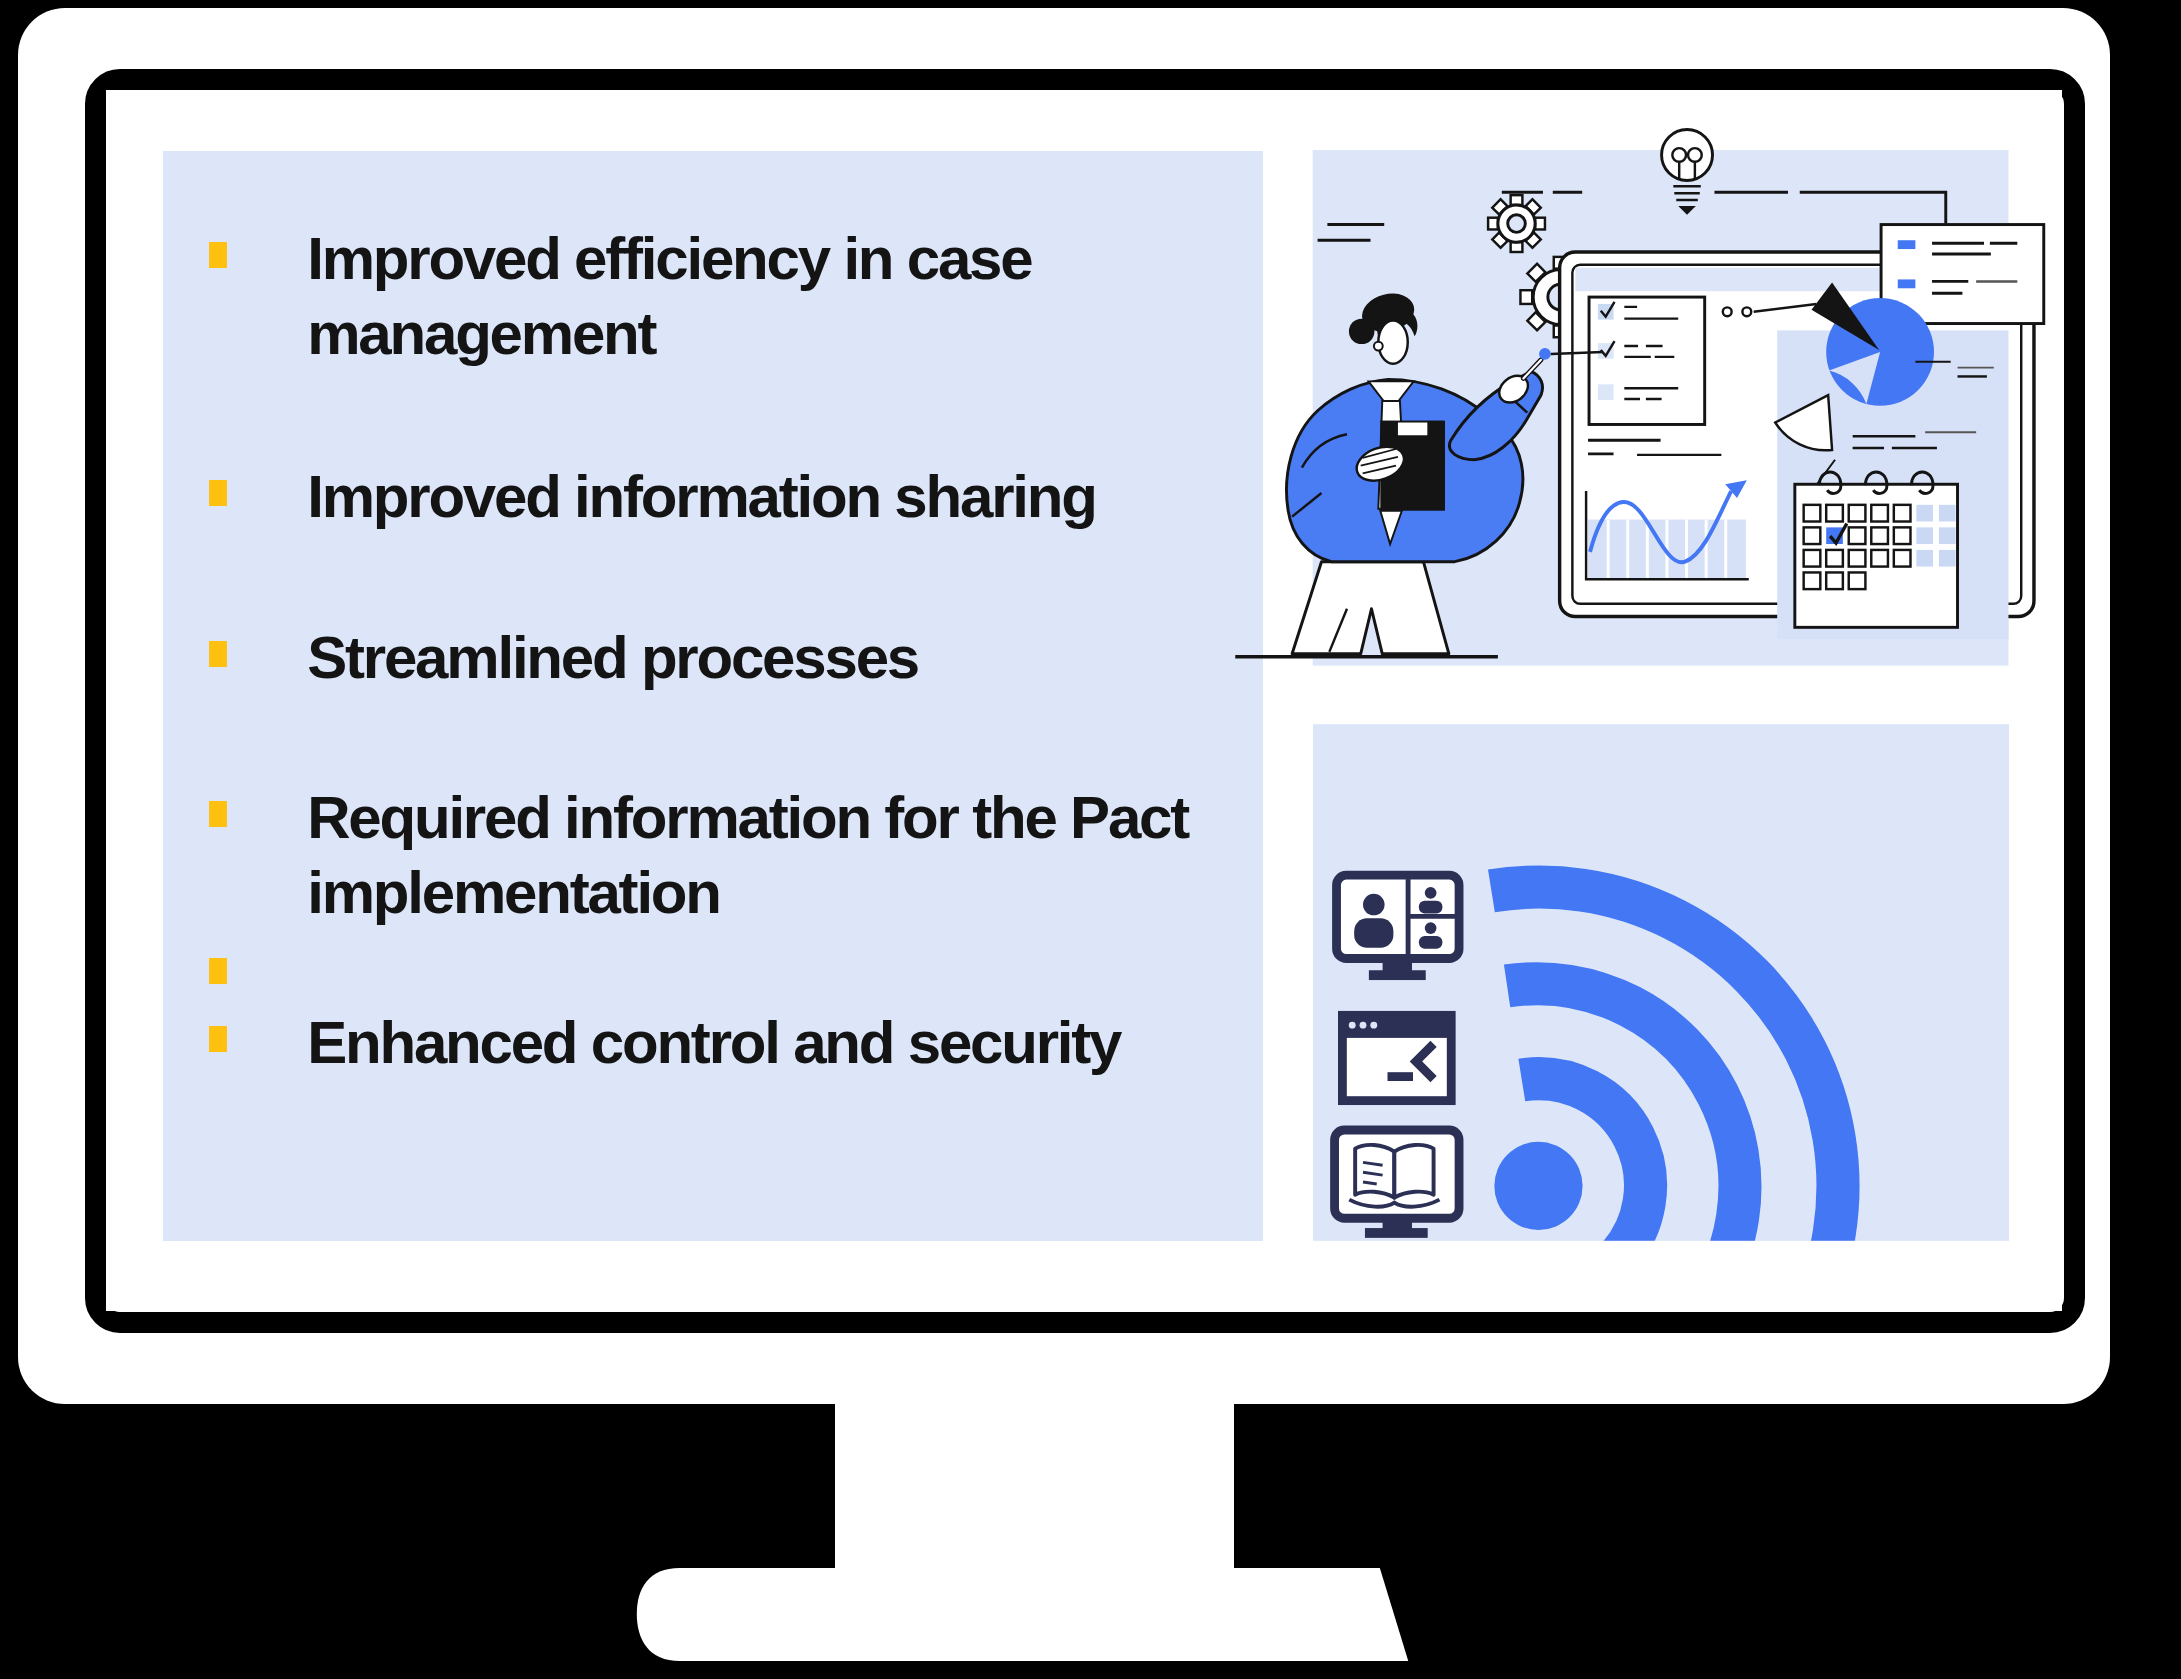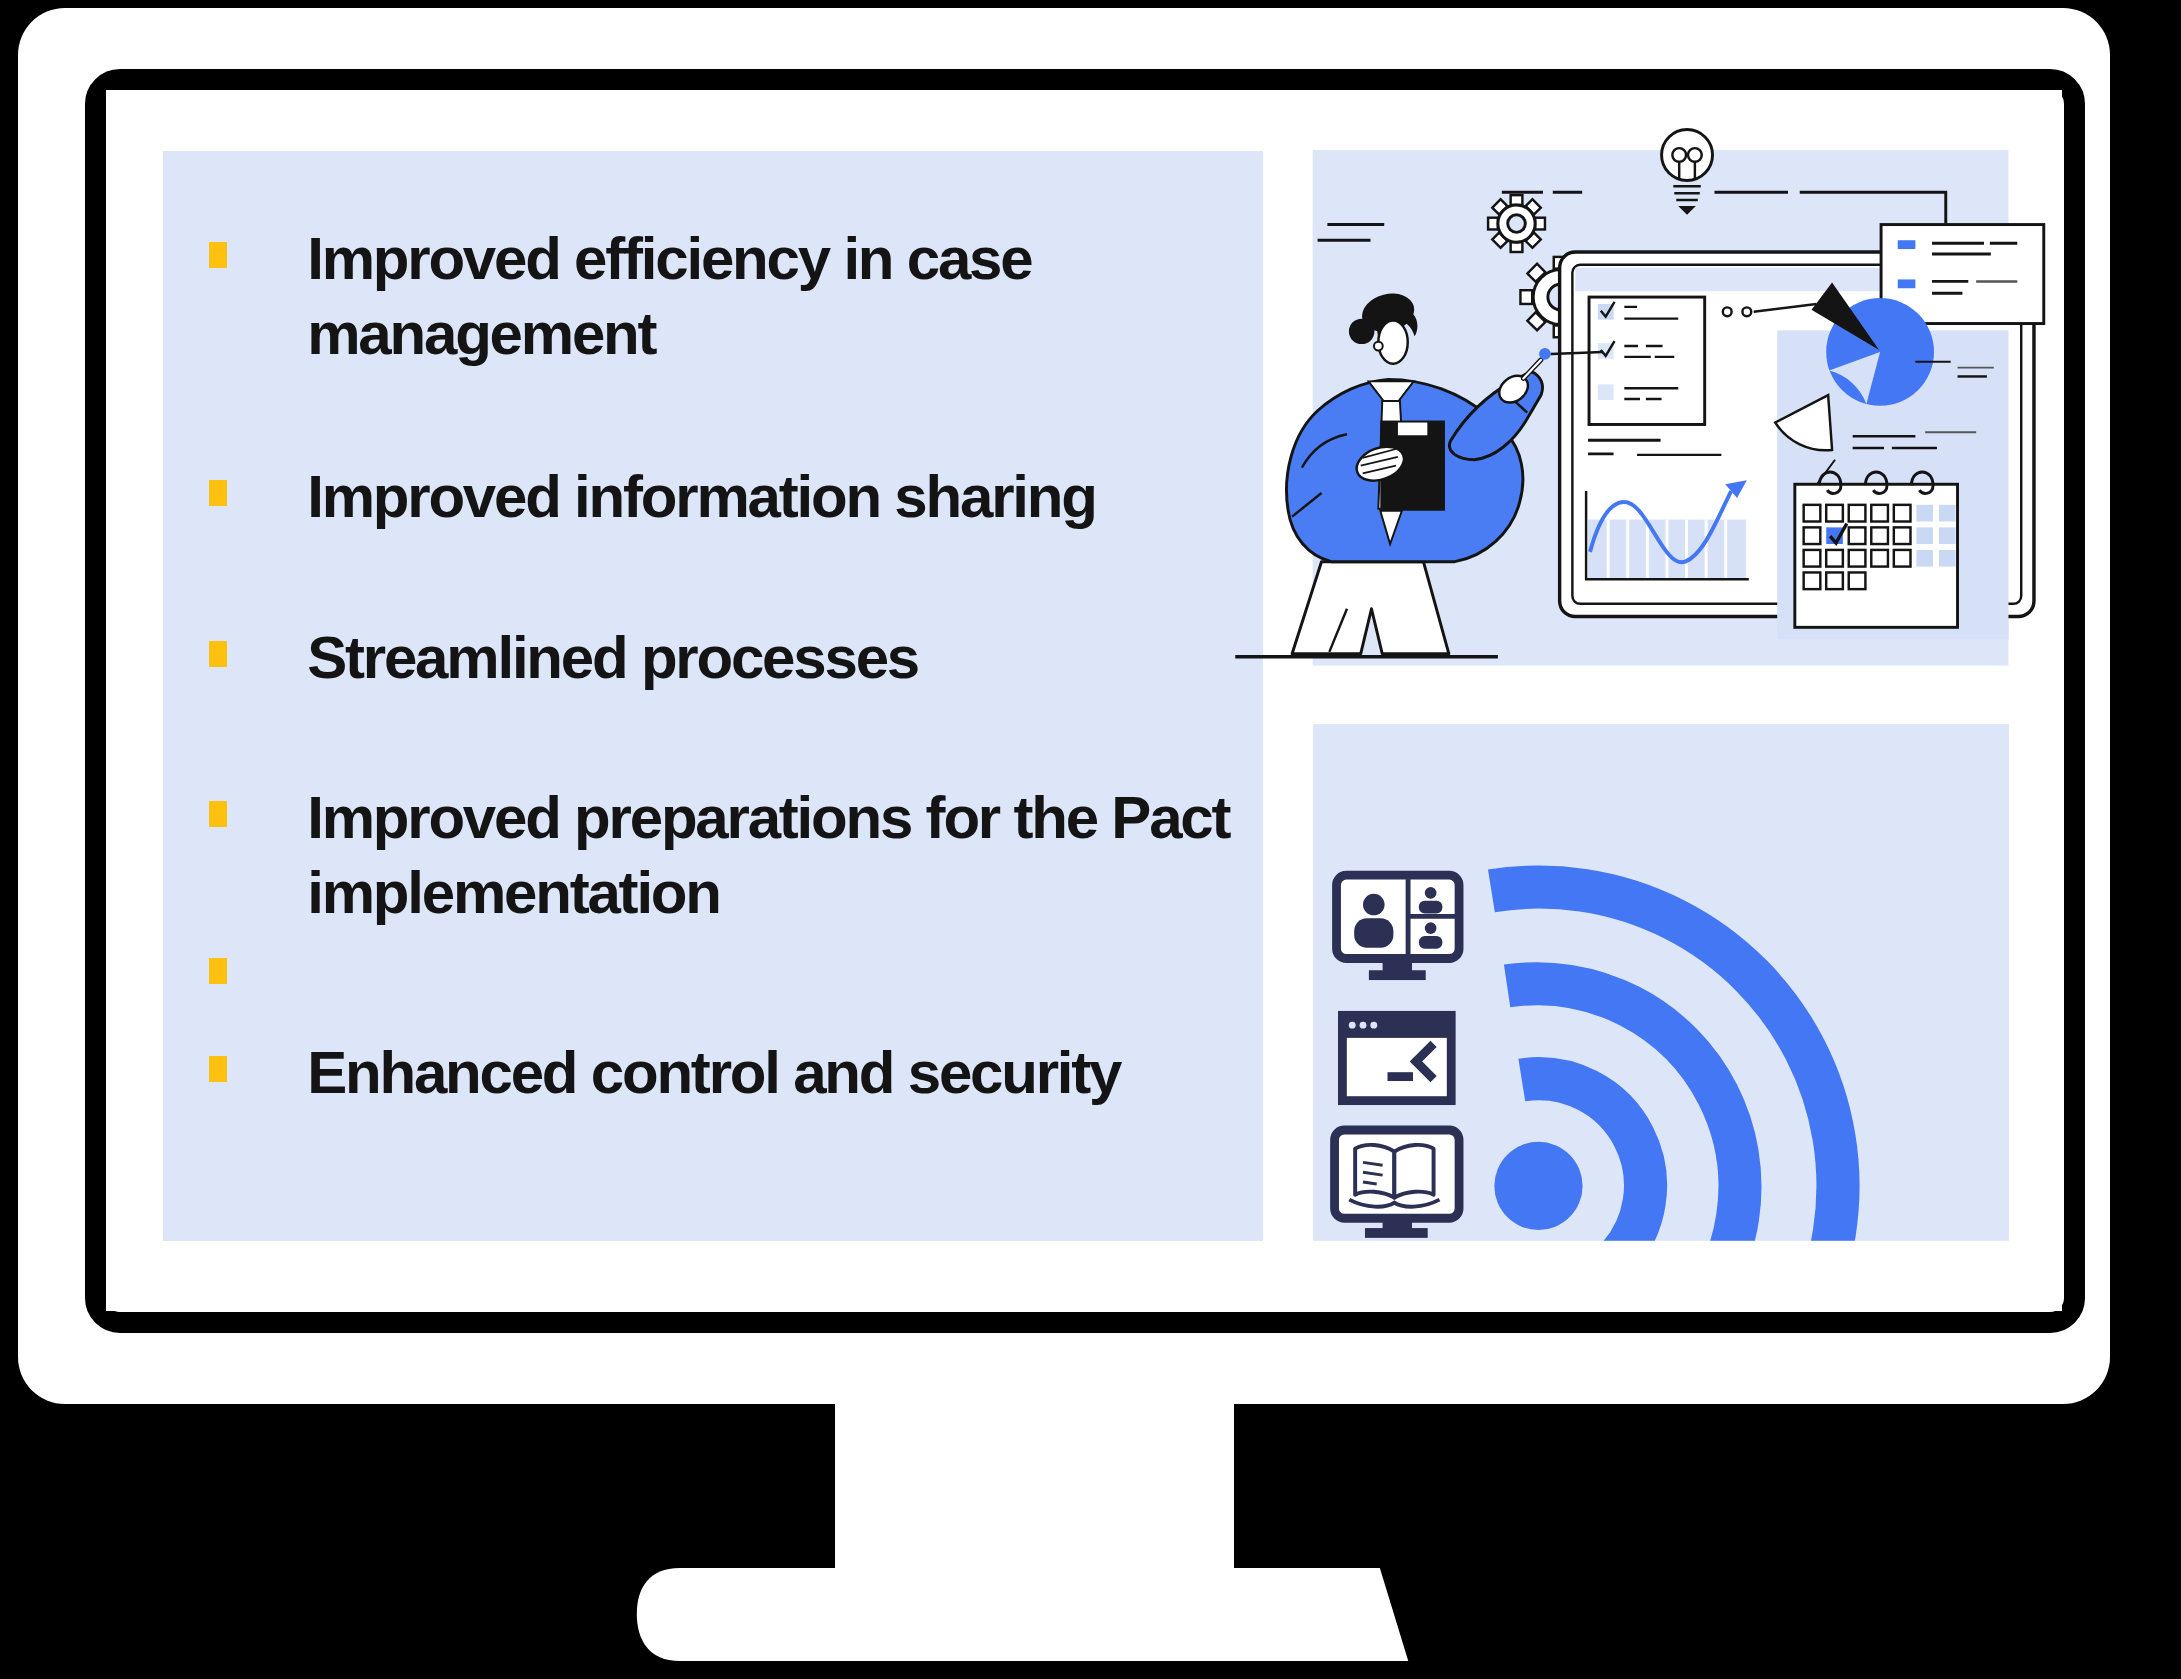--- a/index.html
+++ b/index.html
@@ -53,27 +53,27 @@
       <div class="list-row" style="top:469px">
         <div class="bullet"></div>
         <div class="item-text">Streamlined processes</div>
       </div>
       <div class="list-row" style="top:308px">
         <div class="bullet"></div>
         <div class="item-text">Improved information sharing</div>
       </div>
       <div class="list-row" style="top:629px">
         <div class="bullet"></div>
-        <div class="item-text">Improved preparations for the Pact implementation</div>
+        <div class="item-text">Required information for the Pact implementation</div>
       </div>
       <div class="list-row" style="top:786px">
         <div class="bullet"></div>
         <div class="item-text"></div>
       </div>
-      <div class="list-row" style="top:884px">
+      <div class="list-row" style="top:854px">
         <div class="bullet"></div>
         <div class="item-text">Enhanced control and security</div>
       </div>
     </div>
 
     <svg class="illu" style="left:1127px;top:15.7px" width="863" height="588" viewBox="1240 100 880 600">
       <rect x="1321" y="146" width="710" height="526" fill="#dce6f8"></rect>
 
       <g stroke="#141414" stroke-width="3">
         <line x1="1336" y1="222" x2="1394" y2="222"></line>

